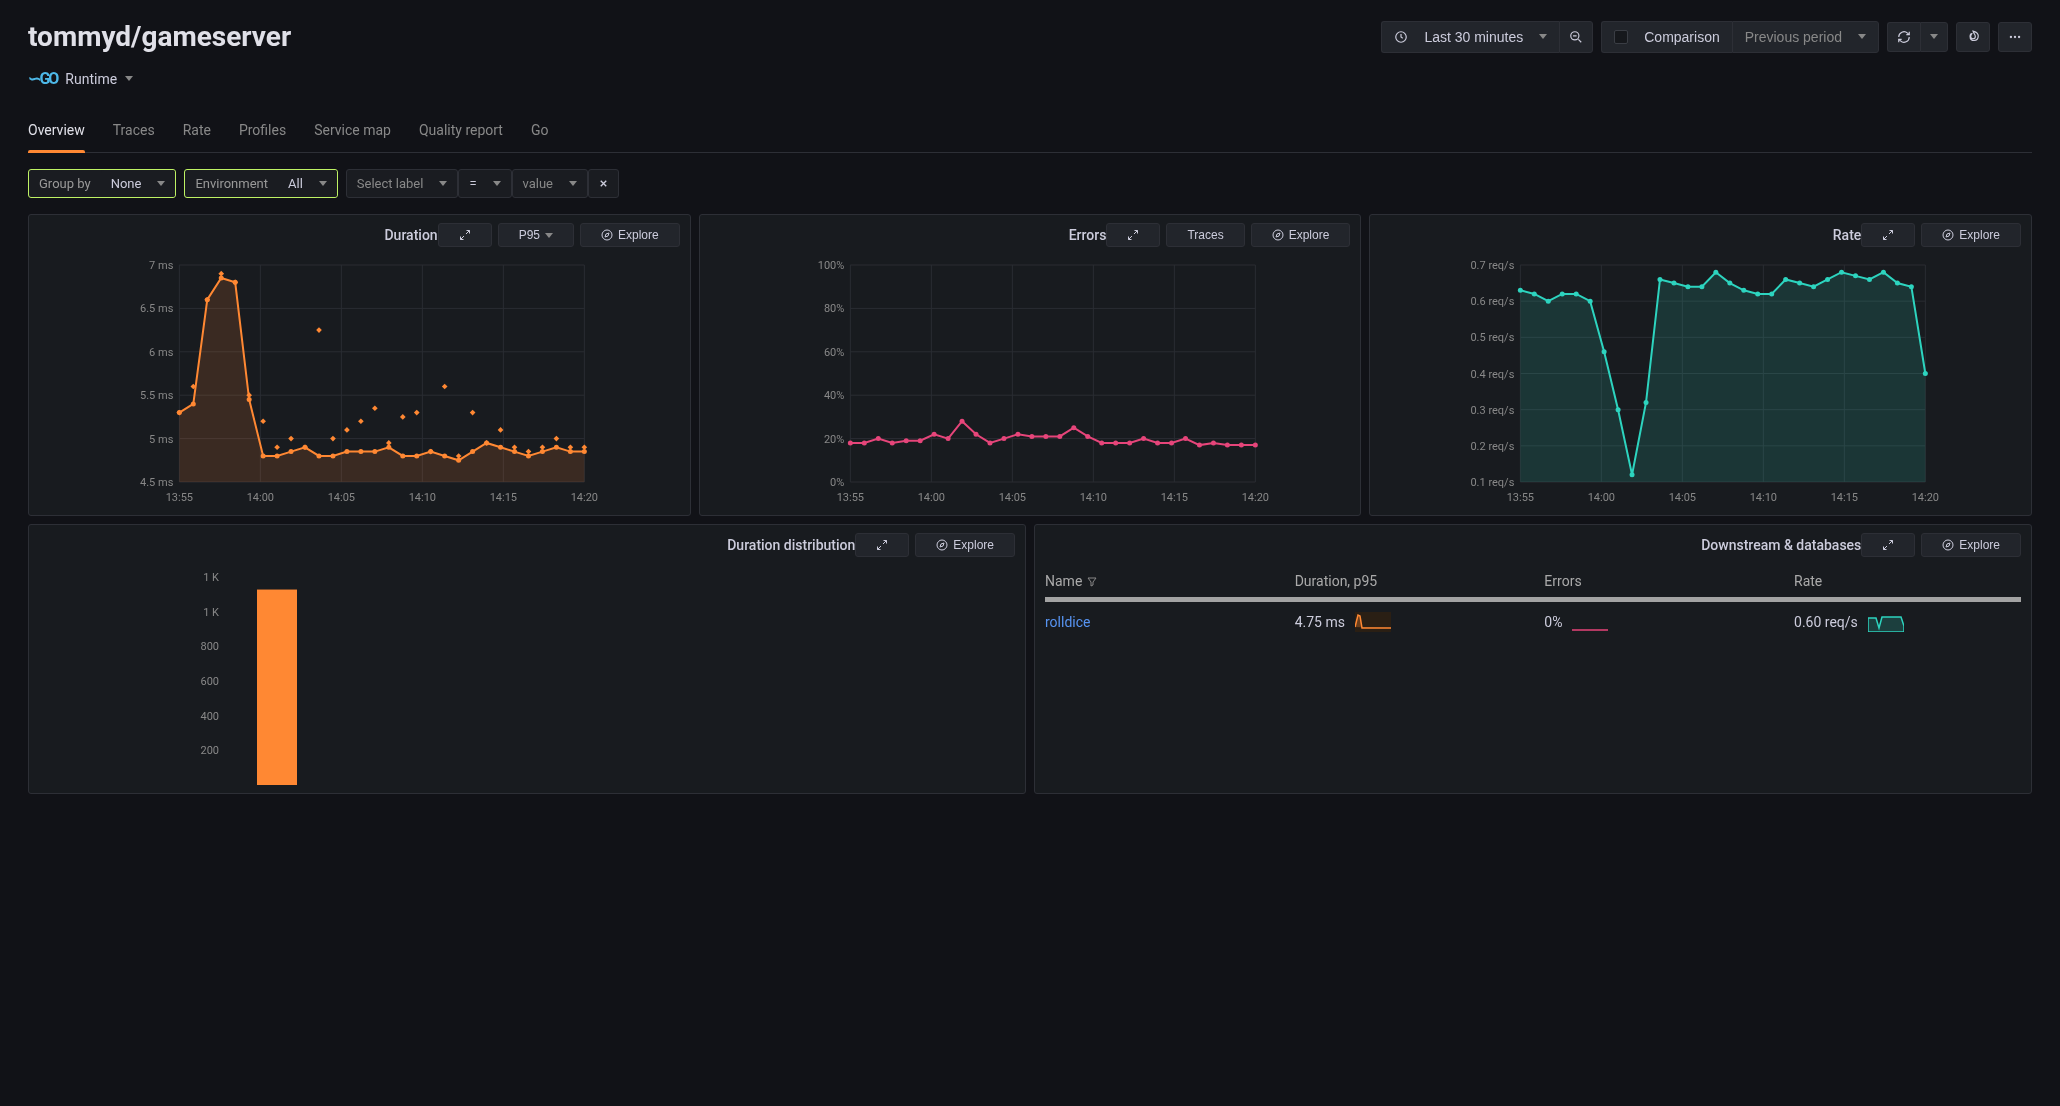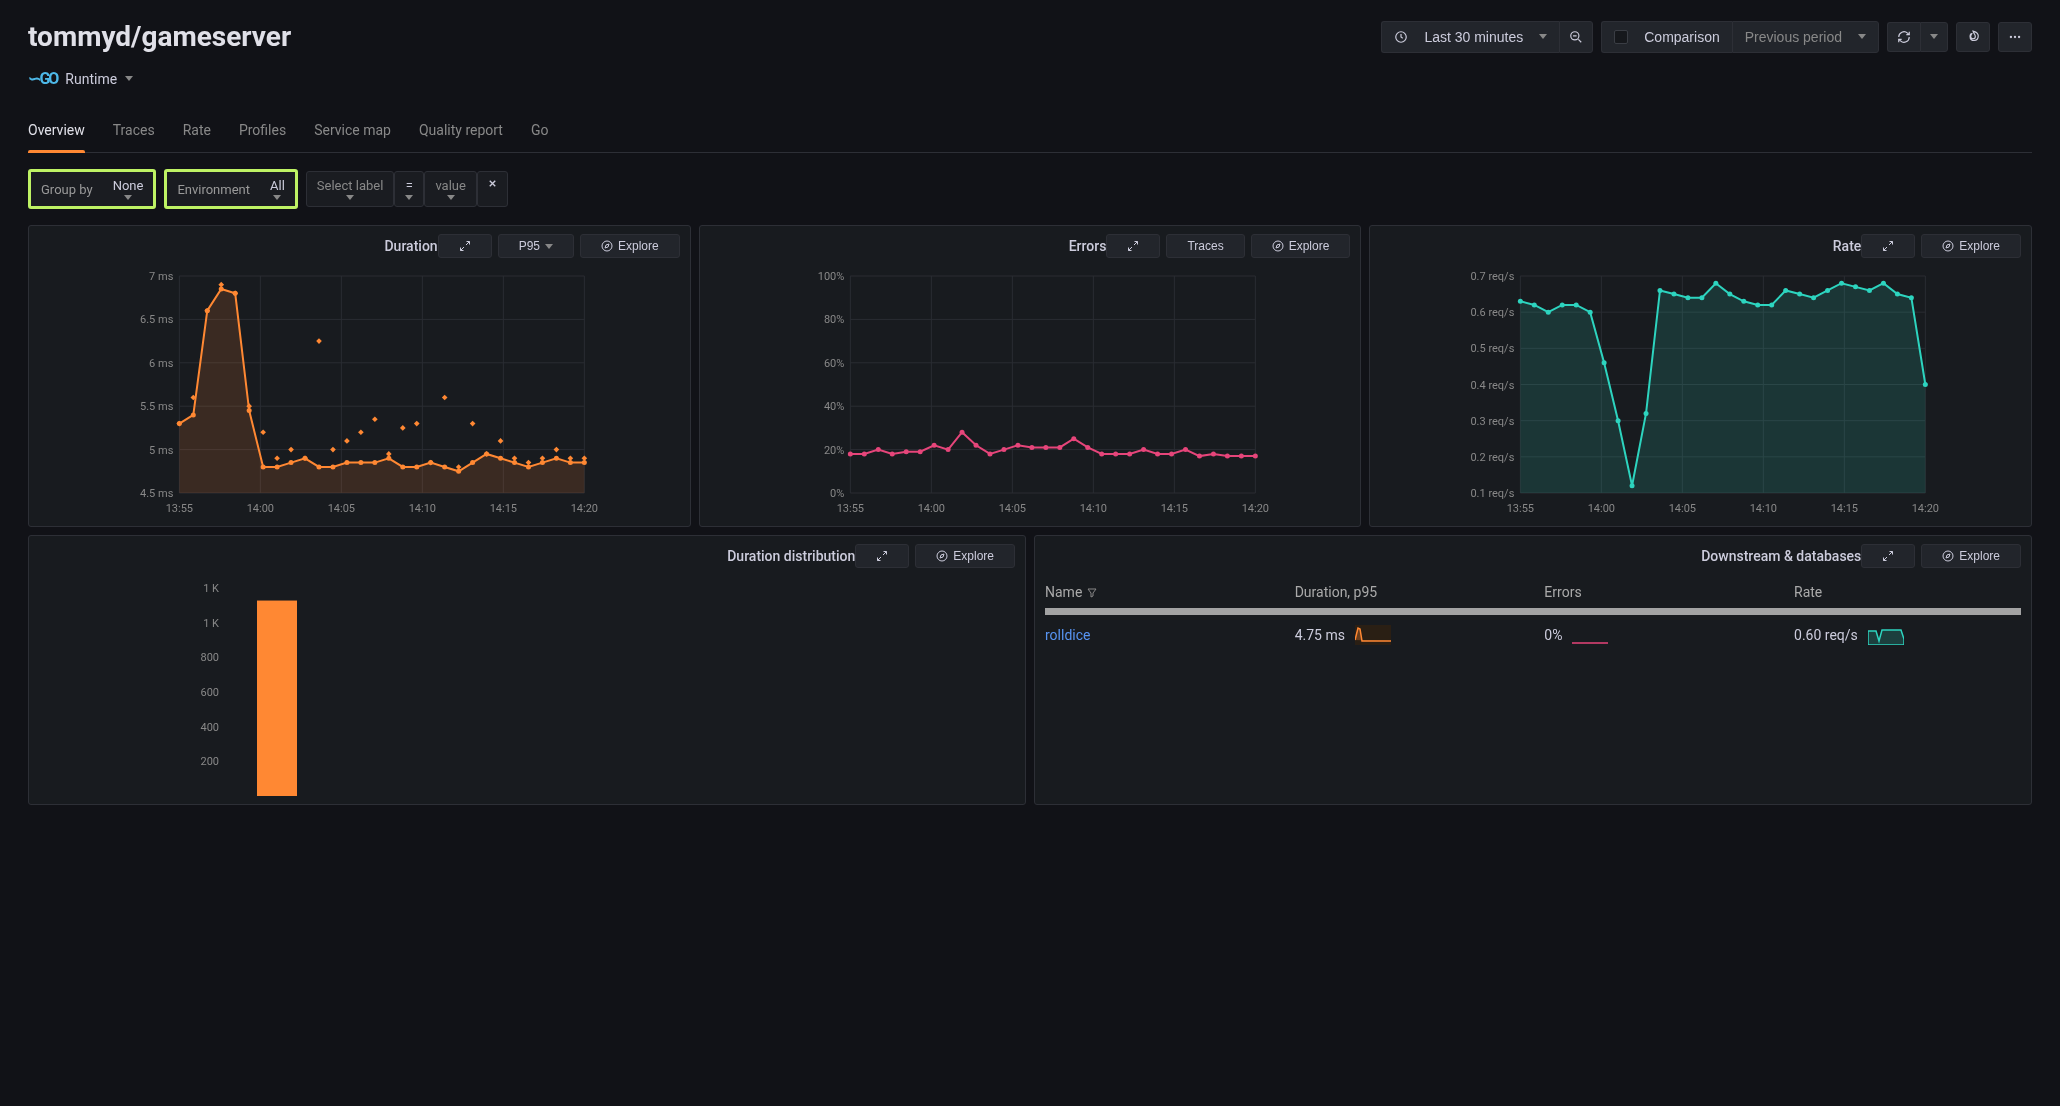--- a/index.html
+++ b/index.html
@@ -33,34 +33,34 @@
 .chevron { display: inline-block; width: 0; height: 0; border-left: 4px solid transparent; border-right: 4px solid transparent; border-top: 5px solid #888; }
 .subheader { display: flex; justify-content: flex-start; margin-bottom: 24px; }
 .runtime-badge { display: flex; align-items: center; gap: 8px; font-size: 14px; color: #ccccdc; }
 .go-icon { color: #4db8e8; font-size: 16px; letter-spacing: -2px; font-weight: bold; }
 .tabs { display: flex; gap: 28px; border-bottom: 1px solid #2d2f36; margin-bottom: 16px; }
 .tab { padding: 10px 0 14px; color: #888; cursor: pointer; font-size: 14px; position: relative; }
 .tab.active { color: #e0e0e8; }
 .tab.active::after { content: ""; position: absolute; bottom: -1px; left: 0; right: 0; height: 3px; background: #ff8833; border-radius: 2px 2px 0 0; }
 .filter-row { display: flex; gap: 8px; margin-bottom: 16px; align-items: center; }
 .filter-label { color: #999; font-size: 13px; padding: 0 4px; }
-.filter-select { background: #1a1c21; border: 1px solid #2d2f36; border-radius: 3px; padding: 6px 10px; display: flex; align-items: center; gap: 2px; cursor: pointer; font-size: 13px; flex-direction: column; }
-.filter-group { display: flex; align-items: center; background: #1a1c21; border: 3px solid #bef264; border-radius: 3px; }
+.filter-select { background: #1a1c21; border: 1px solid #2d2f36; border-radius: 3px; padding: 6px 10px; display: flex; align-items: center; gap: 16px; cursor: pointer; font-size: 13px; }
+.filter-group { display: flex; align-items: flex-end; background: #1a1c21; border: 1px solid #bef264; border-radius: 3px; }
 .filter-group .filter-label { padding: 6px 10px; }
 .grid-row { display: flex; gap: 8px; margin-bottom: 8px; }
 .panel { background: #181b1f; border: 1px solid #2d2f36; border-radius: 3px; padding: 8px 10px; }
 .panel-header { display: flex; justify-content: flex-end; align-items: center; margin-bottom: 8px; }
 .panel-title { font-size: 14px; color: #ccccdc; font-weight: 500; }
 .panel-actions { display: flex; gap: 6px; }
 .panel-btn { background: #22252b; border: 1px solid #2d2f36; border-radius: 3px; padding: 4px 20px; font-size: 12px; color: #ccccdc; cursor: pointer; display: inline-flex; align-items: center; gap: 5px; }
 .chart-area { height: 252px; position: relative; }
 .chart-svg { width: 100%; height: 100%; }
 .axis-label { fill: #888; font-size: 11px; }
 .grid-line { stroke: #2a2d33; stroke-width: 1; }
-.table-header { display: flex; padding: 8px 0; color: #aaa; font-size: 14px; border-bottom: 7px solid #a3a3a3; }
+.table-header { display: flex; padding: 8px 0; color: #aaa; font-size: 14px; border-bottom: 5px solid #a3a3a3; }
 .table-row { display: flex; padding: 10px 0; align-items: center; }
 .col-name { flex: 1.1; }
 .col-dur { flex: 1.1; display: flex; align-items: center; gap: 10px; }
 .col-err { flex: 1.1; display: flex; align-items: center; gap: 10px; }
 .col-rate { flex: 1; display: flex; align-items: center; gap: 10px; }
 .link { color: #5794f2; cursor: pointer; }
 .spark { width: 36px; height: 20px; }
 .dist-chart { height: 220px; position: relative; }
 .compass-icon { width: 12px; height: 12px; }
 .expand-icon { width: 12px; height: 12px; }

